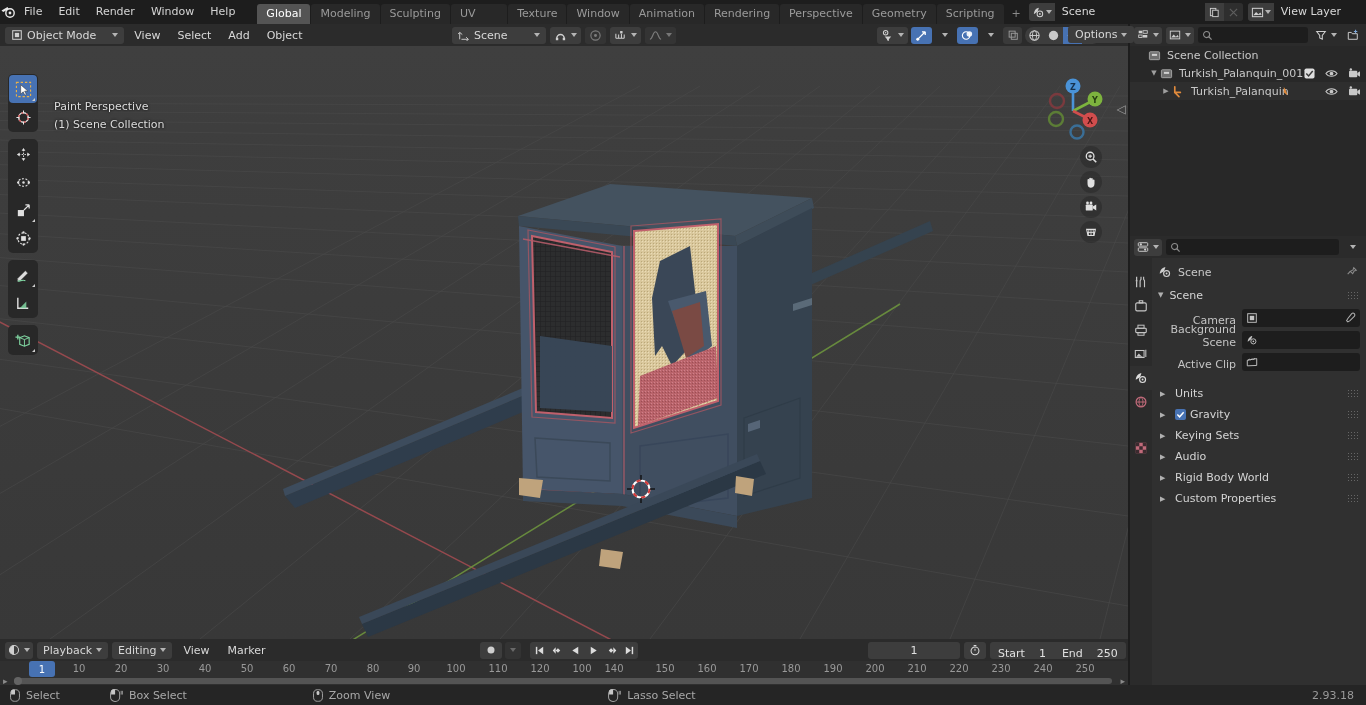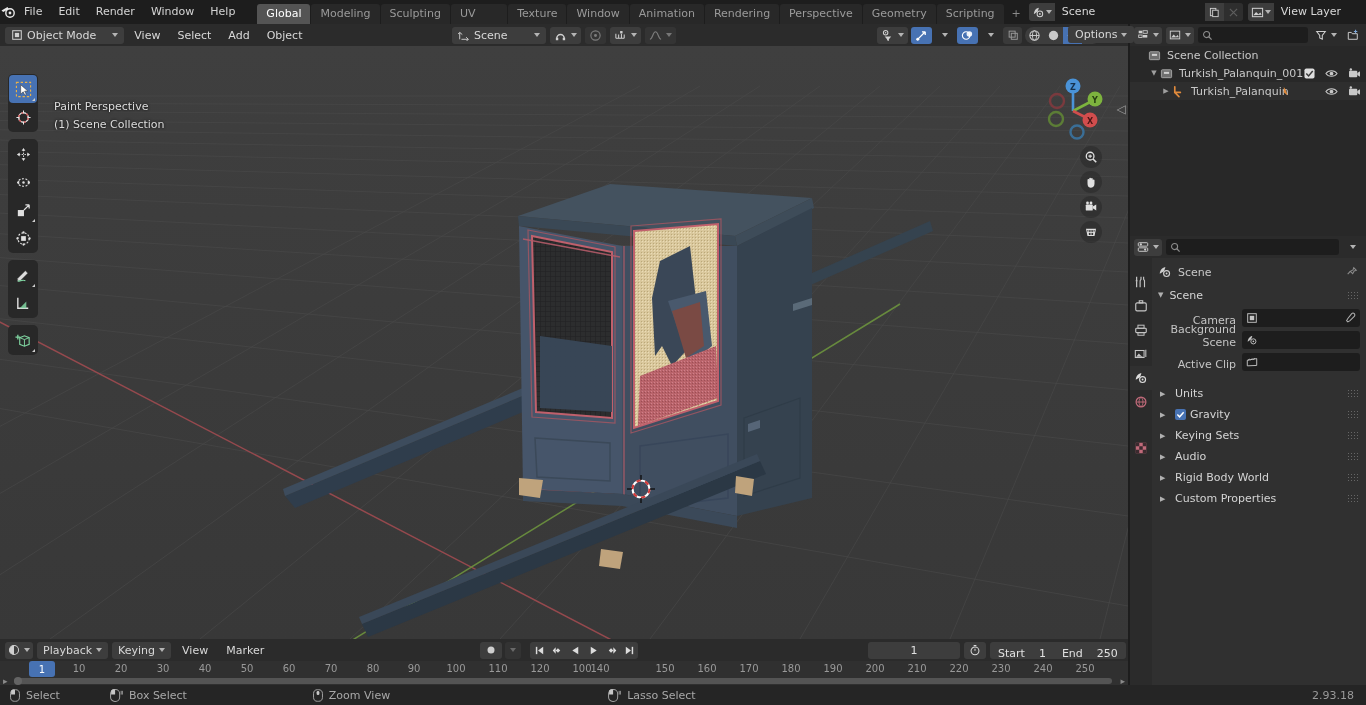--- a/index.html
+++ b/index.html
@@ -923,21 +923,21 @@
           <circle cx="7" cy="7" r="5.3" fill="none" stroke="#cfcfcf" stroke-width="1.2"></circle>
           <path d="M7 1.7 A5.3 5.3 0 0 0 7 12.3 Z" fill="#cfcfcf"></path>
         </svg>
         <span class="caret"></span>
       </div>
       <div class="tlbtn">
         <span>Playback</span>
         <span class="caret"></span>
       </div>
       <div class="tlbtn">
-        <span>Keying</span>
+        <span>Editing</span>
         <span class="caret"></span>
       </div>
       <div class="tlflat">View</div>
       <div class="tlflat">Marker</div>
 
       <div style="position:absolute;left:480px;display:flex;align-items:center;gap:3px;">
         <div class="tlbtn" style="padding:0 6px">
           <svg width="10" height="10" viewBox="0 0 12 12">
               <circle cx="6" cy="6" r="4.2" fill="#cfcfcf"></circle>
             </svg>
@@ -1014,21 +1014,21 @@
       <div class="tick" style="left:205px">40</div>
       <div class="tick" style="left:247px">50</div>
       <div class="tick" style="left:289px">60</div>
       <div class="tick" style="left:331px">70</div>
       <div class="tick" style="left:373px">80</div>
       <div class="tick" style="left:414px">90</div>
       <div class="tick" style="left:456px">100</div>
       <div class="tick" style="left:498px">110</div>
       <div class="tick" style="left:540px">120</div>
       <div class="tick" style="left:582px">100</div>
-      <div class="tick" style="left:600px">140</div>
+      <div class="tick" style="left:614px">140</div>
       <div class="tick" style="left:665px">150</div>
       <div class="tick" style="left:707px">160</div>
       <div class="tick" style="left:749px">170</div>
       <div class="tick" style="left:791px">180</div>
       <div class="tick" style="left:833px">190</div>
       <div class="tick" style="left:875px">200</div>
       <div class="tick" style="left:917px">210</div>
       <div class="tick" style="left:959px">220</div>
       <div class="tick" style="left:1001px">230</div>
       <div class="tick" style="left:1043px">240</div>

